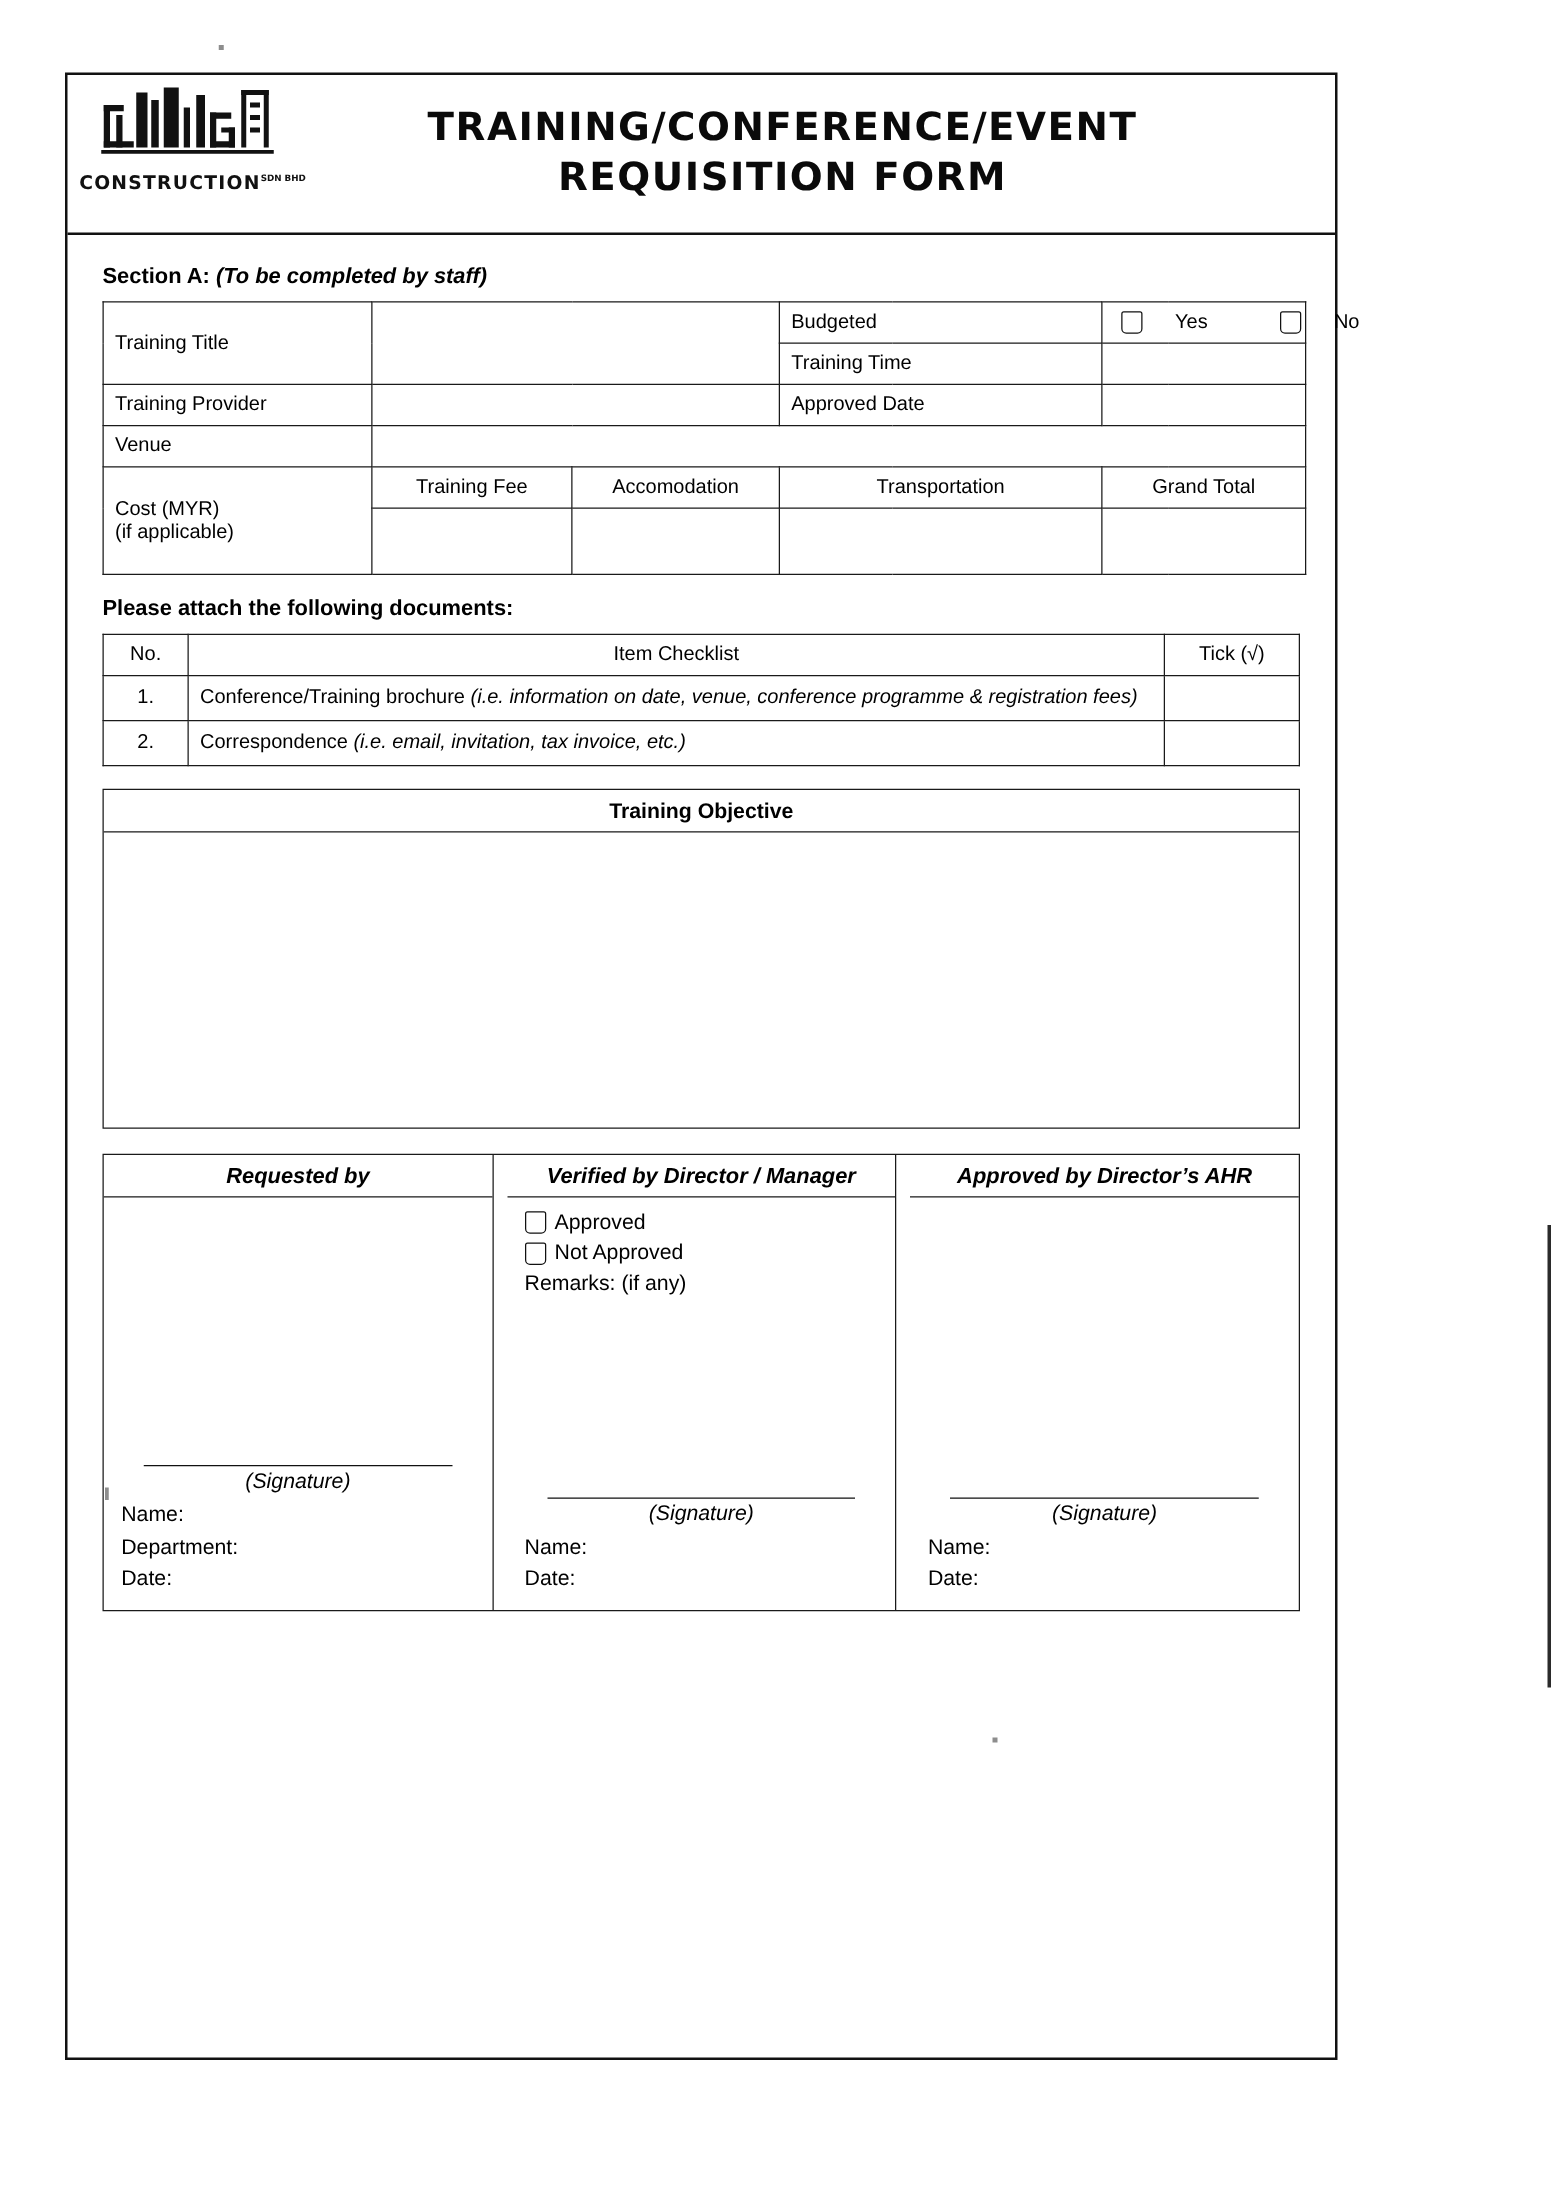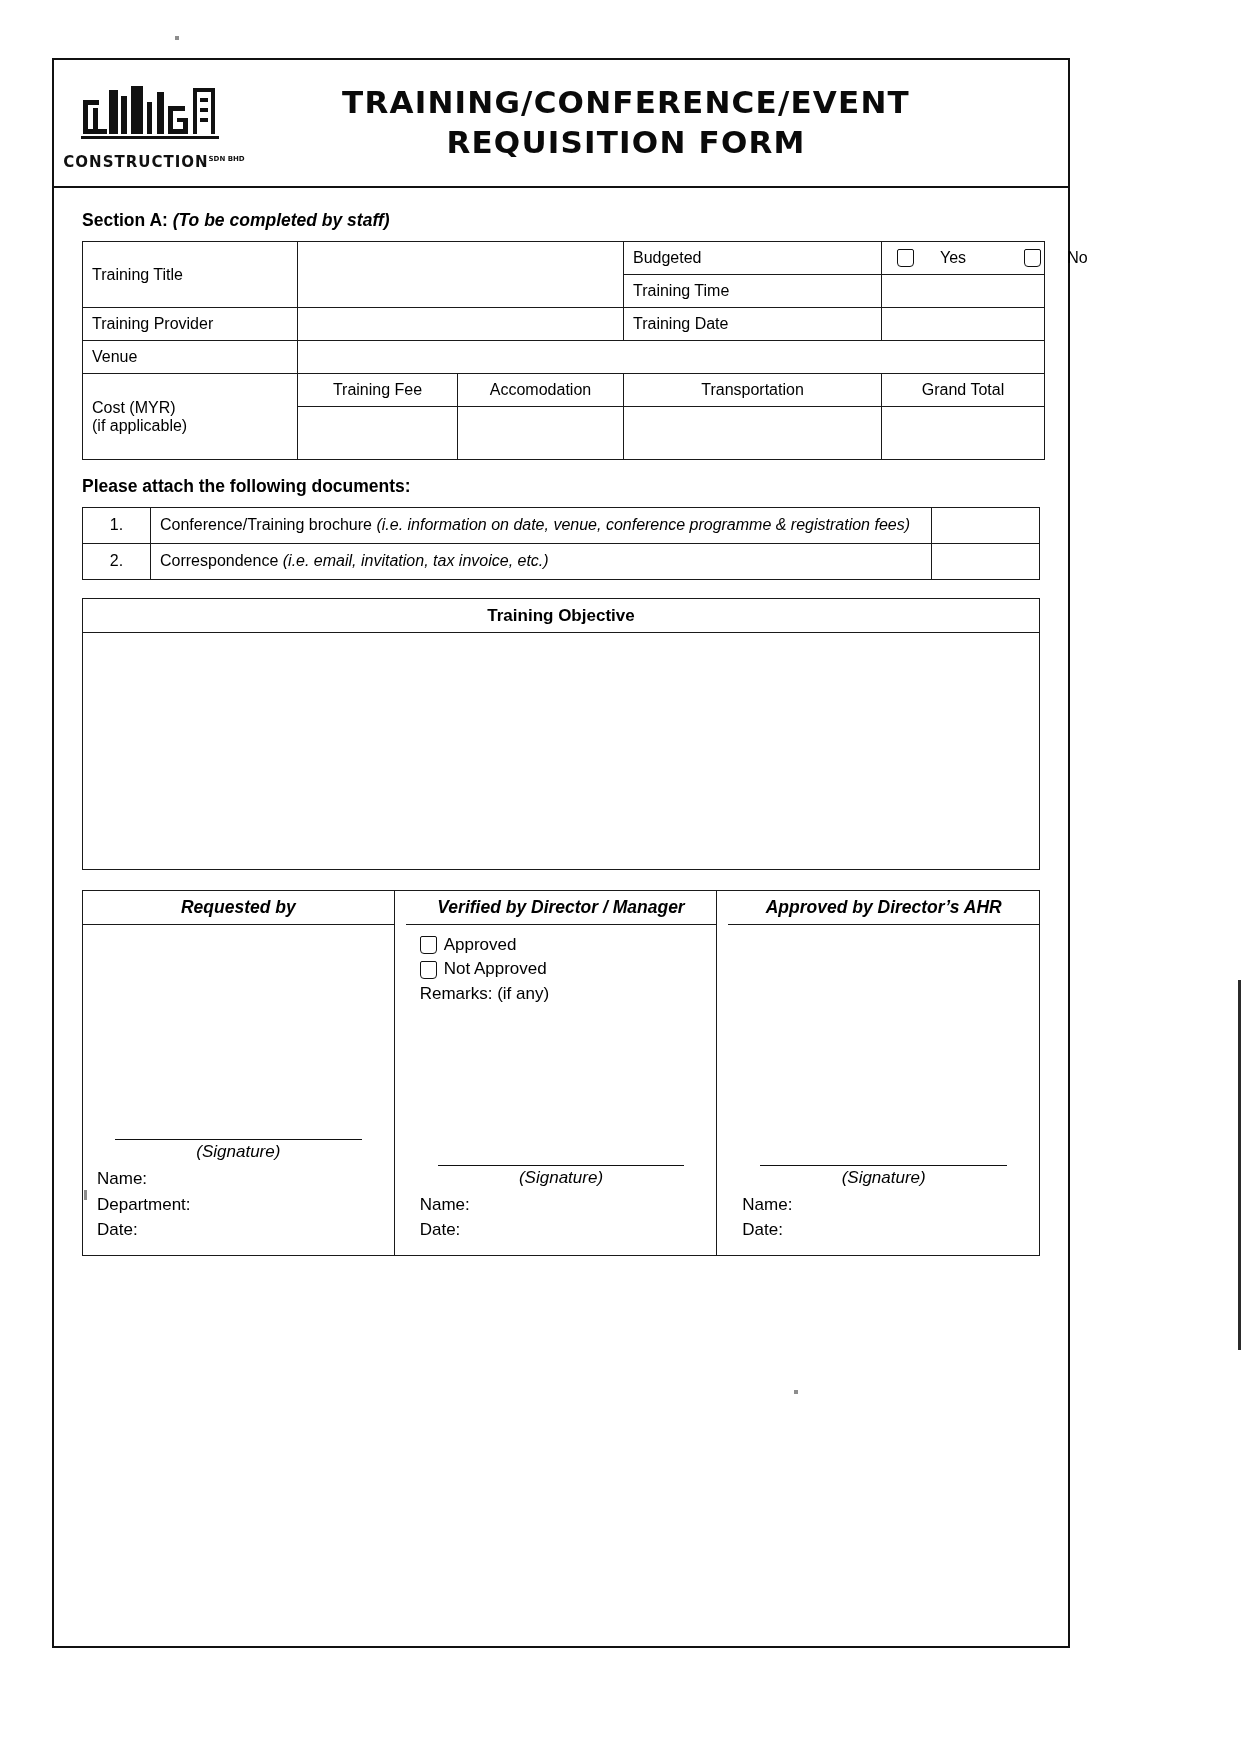--- a/index.html
+++ b/index.html
@@ -32,21 +32,20 @@
     height: 128px;
     border-bottom: 2px solid #111;
     box-sizing: border-box;
   }
   .logo-box {
     width: 200px;
     height: 100%;
     display: flex;
     flex-direction: column;
     align-items: center;
-    justify-content: center;
     padding-top: 6px;
     box-sizing: border-box;
   }
   .logo-mark {
     position: relative;
     width: 170px;
     height: 70px;
   }
   .logo-text {
     font-family: "DejaVu Sans", sans-serif;
@@ -312,21 +311,21 @@
             </div>
           </td>
         </tr>
         <tr>
           <td colspan="2" class="cell-label">Training Time</td>
           <td colspan="2"></td>
         </tr>
         <tr>
           <td class="cell-label">Training Provider</td>
           <td colspan="2"></td>
-          <td colspan="2" class="cell-label">Training Date</td>
+          <td colspan="2" class="cell-label">Approved Date</td>
           <td colspan="2"></td>
         </tr>
         <tr>
           <td class="cell-label">Venue</td>
           <td colspan="6"></td>
         </tr>
         <tr>
           <td rowspan="2" class="cell-label">
             <div>Cost (MYR)</div>
             <div>(if applicable)</div>
@@ -347,20 +346,25 @@
 
     <div class="attach-label">Please attach the following documents:</div>
 
     <table class="grid checklist">
       <colgroup>
           <col style="width:68px">
           <col>
           <col style="width:108px">
         </colgroup>
       <tbody>
+        <tr>
+          <td class="hd">No.</td>
+          <td class="hd">Item Checklist</td>
+          <td class="hd">Tick (√)</td>
+        </tr>
         <tr>
           <td class="no-col">1.</td>
           <td class="item">
             <span>Conference/Training brochure </span><i>(i.e. information on date, venue, conference programme &amp; registration fees)</i>
           </td>
           <td class="tick-col"></td>
         </tr>
         <tr>
           <td class="no-col">2.</td>
           <td class="item">

